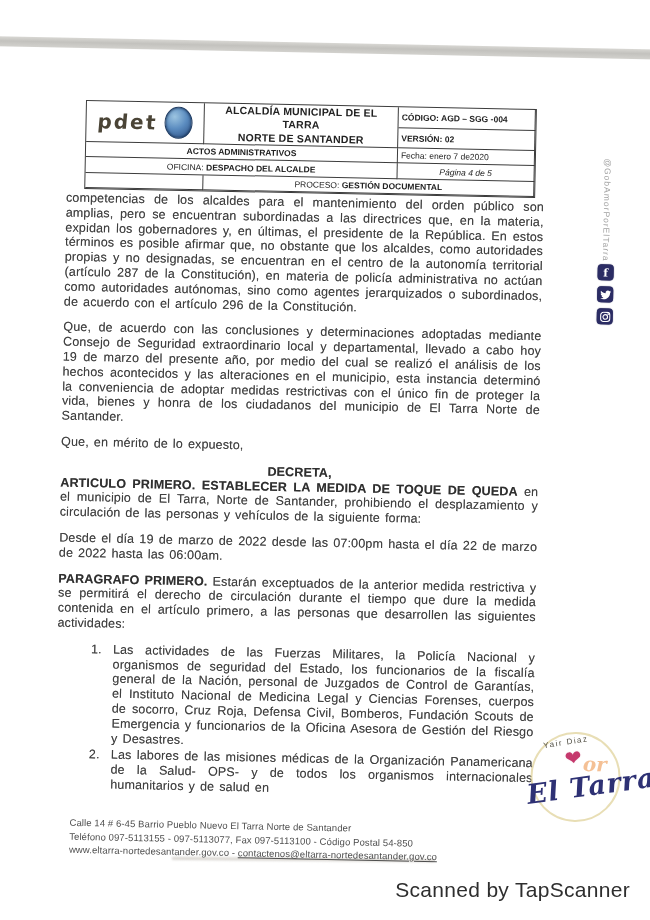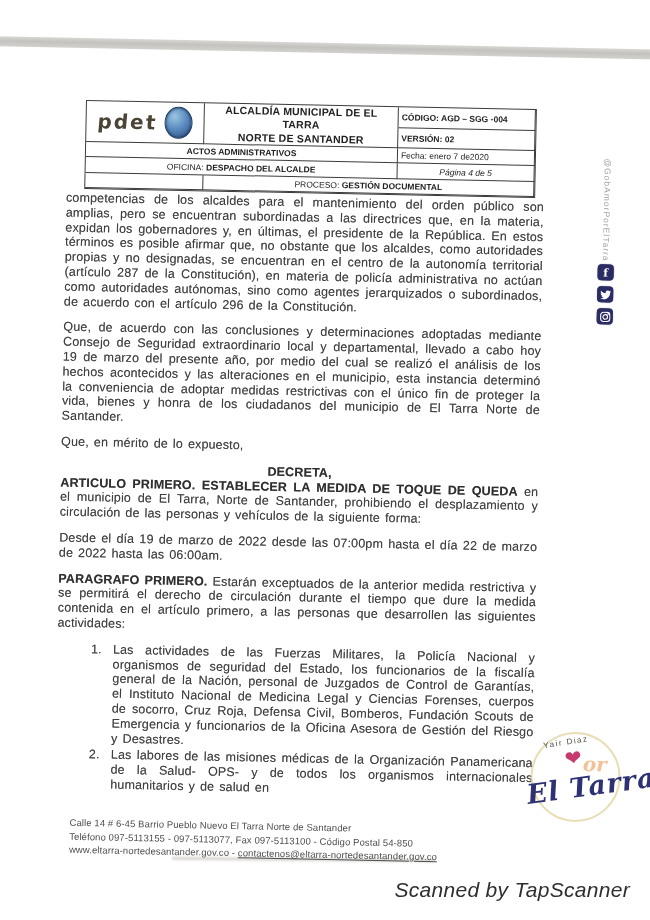--- a/index.html
+++ b/index.html
@@ -96,21 +96,21 @@
     letter-spacing:1.5px;transform:rotate(-10deg);white-space:nowrap;}
   .stamp-heart{position:absolute;left:40px;top:18px;font-size:20px;color:#c5396d;
     transform:rotate(-8deg);text-shadow:0 0 1px rgba(197,57,109,.5);}
   .stamp-amor{position:absolute;left:58px;top:24px;font-size:20px;font-weight:bold;
     font-style:italic;color:#f3b683;opacity:.85;font-family:"DejaVu Serif",serif;}
   .stamp-name{position:absolute;left:2px;top:42px;font-size:27px;font-weight:bold;
     font-style:italic;color:#2e3174;transform:rotate(-9deg);
     font-family:"DejaVu Serif",serif;letter-spacing:1px;white-space:nowrap;}
   
   .watermark{
-    position:absolute;right:20px;top:878px;font-size:21px;font-style:italic;
+    position:absolute;right:20px;top:878px;font-size:21px;
     color:#2e2e2e;letter-spacing:.3px;
   }
 </style>
 </head>
 <body>
 
 <div class="top-band"></div>
 <div class="bottom-edge"></div>
 
 <div class="doc">

